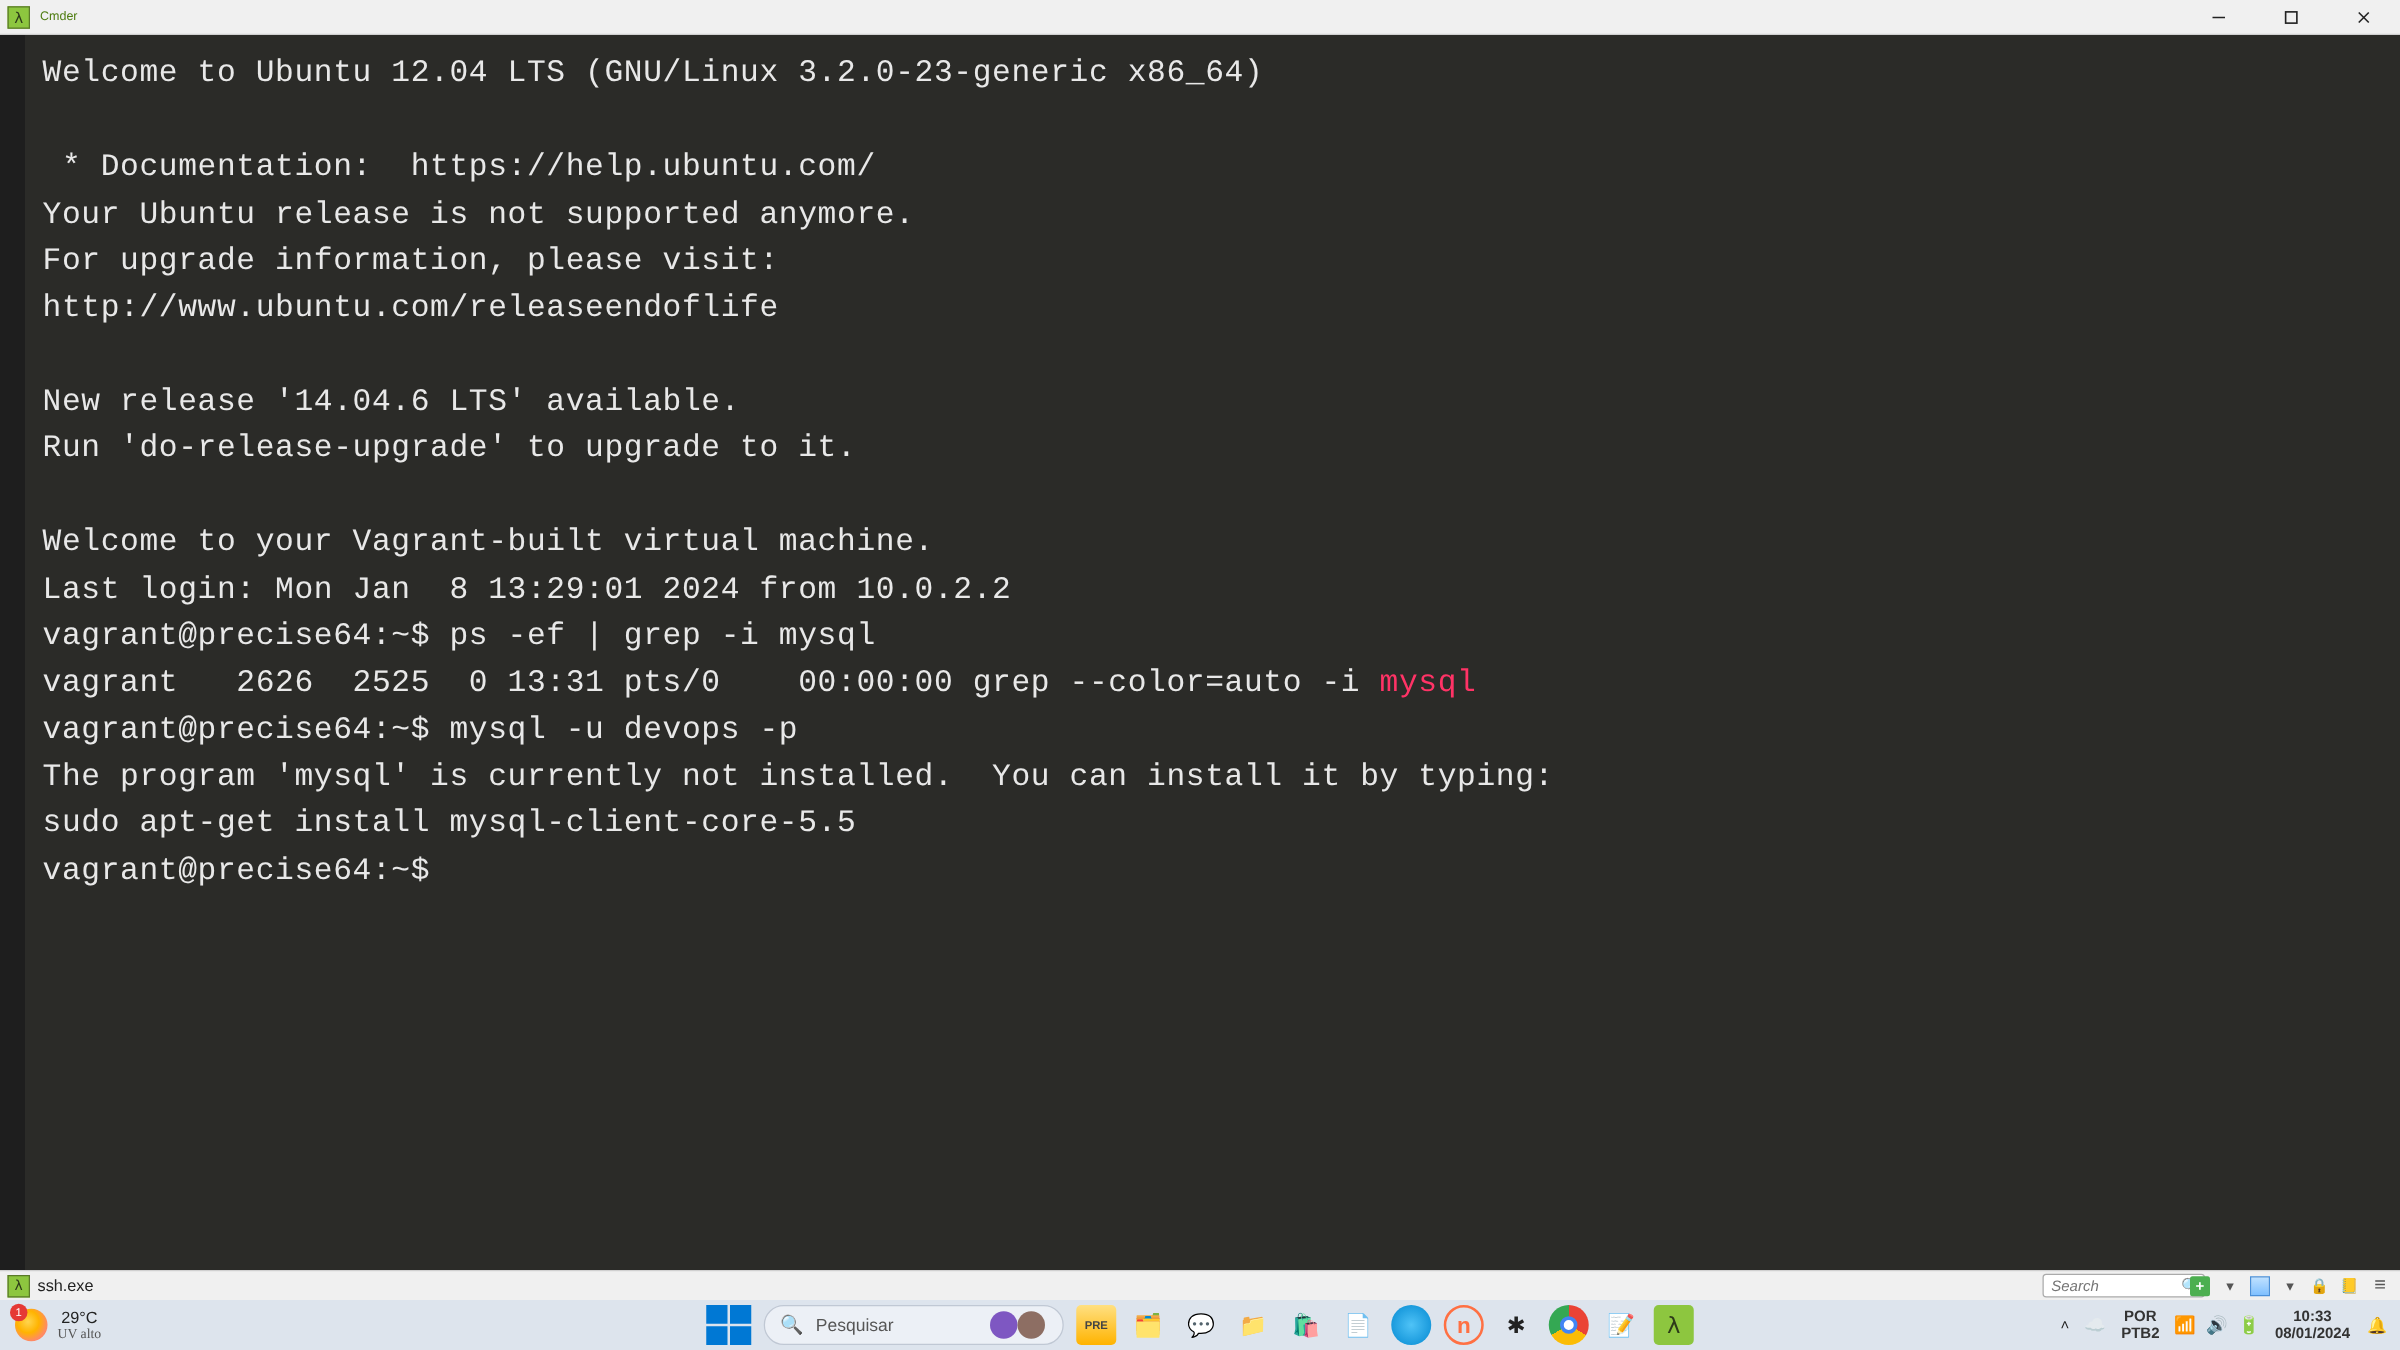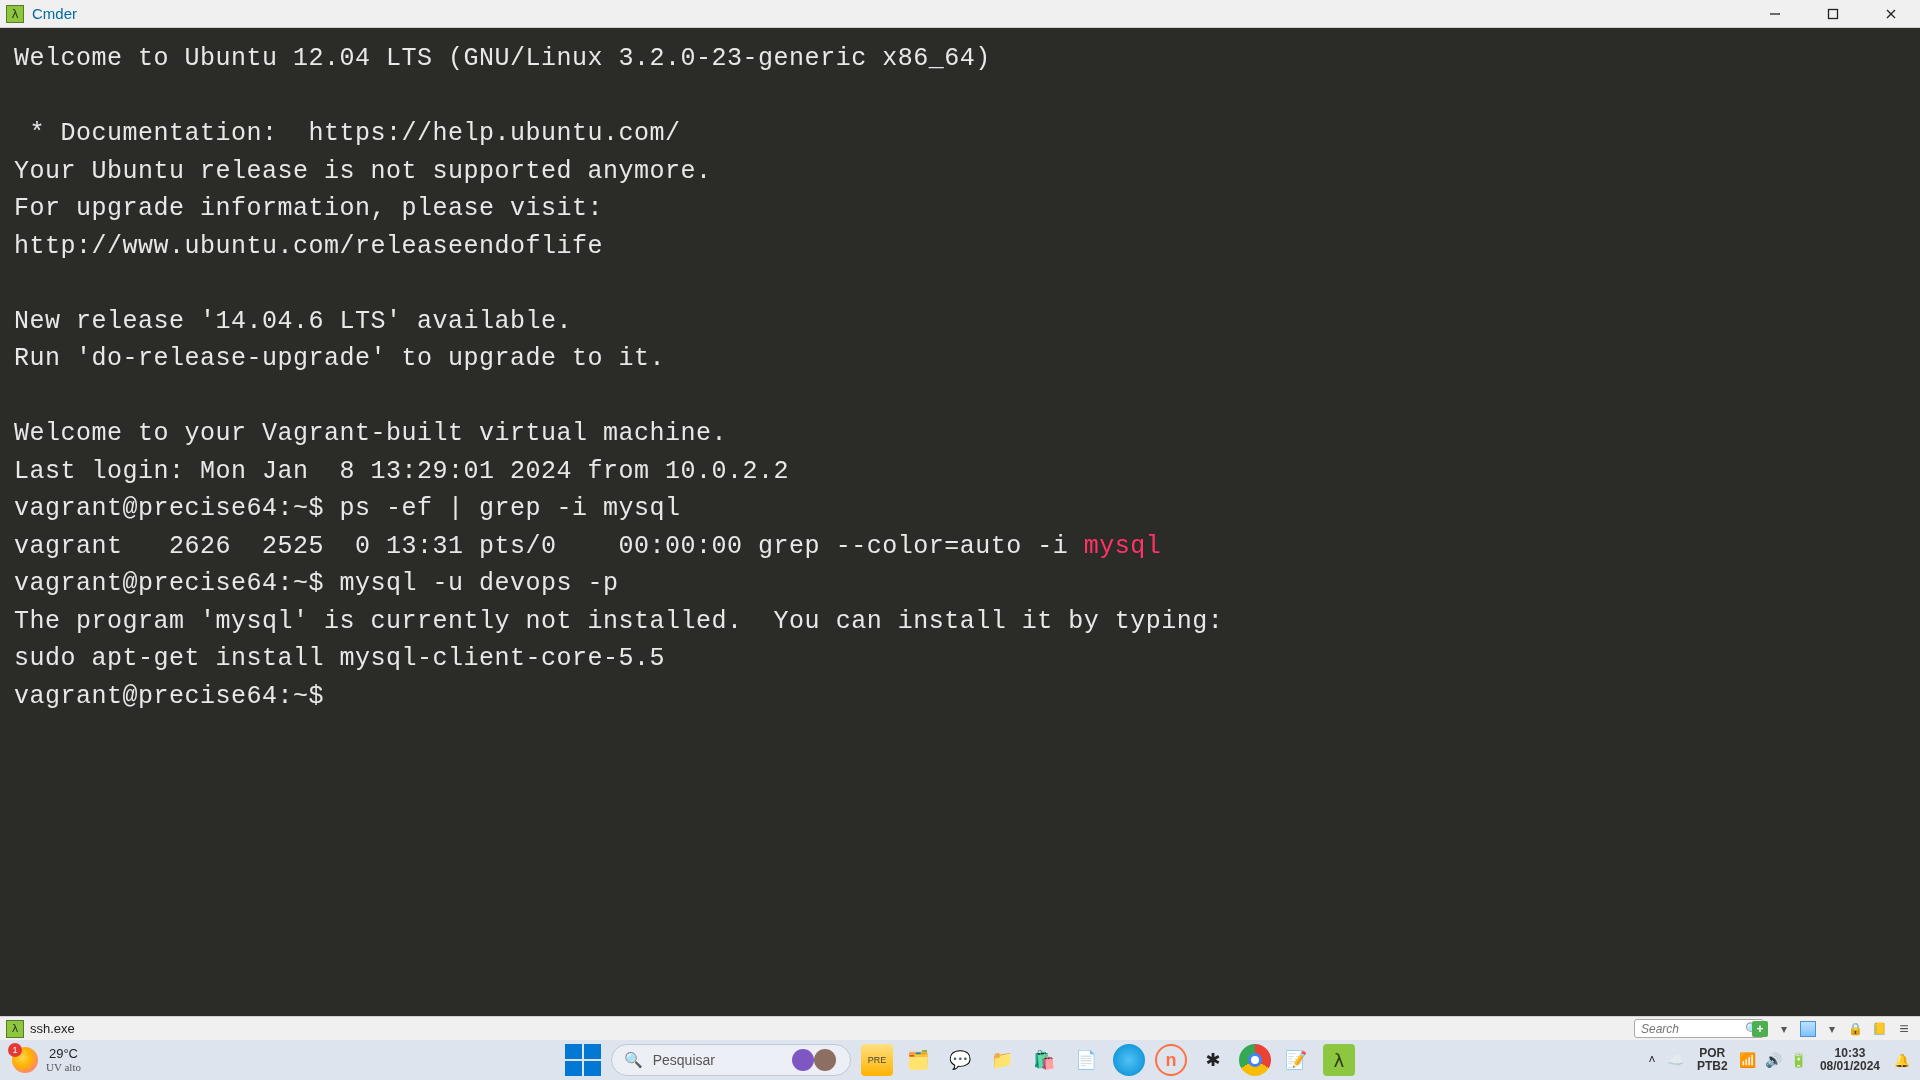--- a/index.html
+++ b/index.html
@@ -27,22 +27,22 @@
     border: 1px solid #5a7a28;
     display: flex;
     align-items: center;
     justify-content: center;
     font-family: monospace;
     font-size: 12px;
     color: #2d3a1a;
     margin-right: 8px;
   }
   .titlebar .title-text {
-    font-size: 15px;
-    color: #0369a1;
+    font-size: 10px;
+    color: #4d7c0f;
   }
   .titlebar .win-controls {
     position: absolute;
     right: 0; top: 0;
     height: 100%;
     display: flex;
   }
   .titlebar .win-btn {
     width: 58px; height: 100%;
     display: flex;
@@ -58,20 +58,21 @@
     background: #2b2b28;
     color: #e8e8e8;
     font-family: "Consolas", "Courier New", monospace;
     font-size: 25px;
     line-height: 1.5;
     padding: 12px 14px 0 14px;
     height: calc(100% - 28px - 24px - 40px);
     white-space: pre;
     overflow: hidden;
     letter-spacing: 0.5px;
+    margin-left: 20px;
   }
   .terminal .hl-red { color: #ff3366; }
 
   
   .statusbar {
     height: 24px;
     background: #f0f0f0;
     border-top: 1px solid #d0d0d0;
     display: flex;
     align-items: center;
@@ -340,21 +341,21 @@
         <div></div>
     </div>
     <div class="search-pill">
       <span class="mag">🔍</span>
       <span class="ph">Pesquisar</span>
       <span class="avatars">
         <span class="av" style="background:#7e57c2"></span>
         <span class="av" style="background:#8d6e63"></span>
       </span>
     </div>
-    <div class="app-btn" style="background:linear-gradient(#ffe082,#ffb300);font-size:9px;font-weight:normal;color:#444;">PRE</div>
+    <div class="app-btn" style="background:linear-gradient(#ffe082,#ffb300);font-size:9px;font-weight:bold;color:#444;">PRE</div>
     <div class="app-btn">🗂️</div>
     <div class="app-btn" style="color:#5b6ee1">💬</div>
     <div class="app-btn">📁</div>
     <div class="app-btn">🛍️</div>
     <div class="app-btn">📄</div>
     <div class="app-btn" style="background:radial-gradient(#4fc3f7,#0288d1);border-radius:50%"></div>
     <div class="app-btn" style="border:2px solid #ff7043;border-radius:50%;color:#ff7043;font-weight:bold;">n</div>
     <div class="app-btn">✱</div>
     <div class="app-btn" style="background:conic-gradient(#ea4335 0 120deg,#fbbc05 120deg 240deg,#34a853 240deg 360deg);border-radius:50%;position:relative;">
         <span style="position:absolute;inset:9px;background:#fff;border-radius:50%;border:3px solid #4285f4;"></span>

